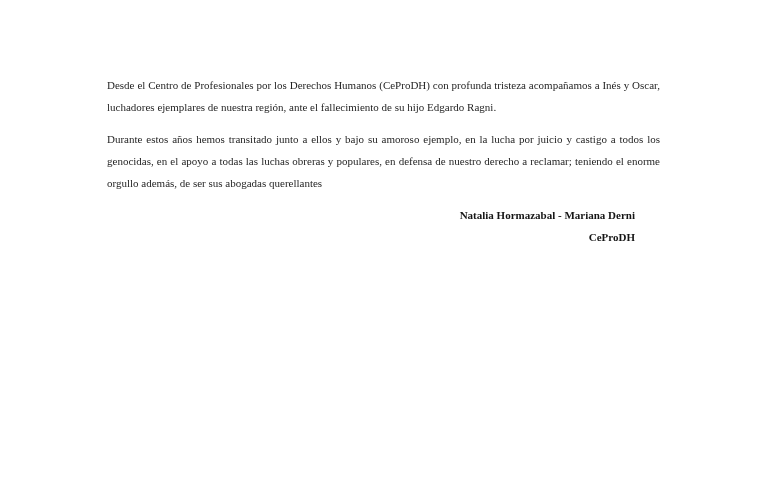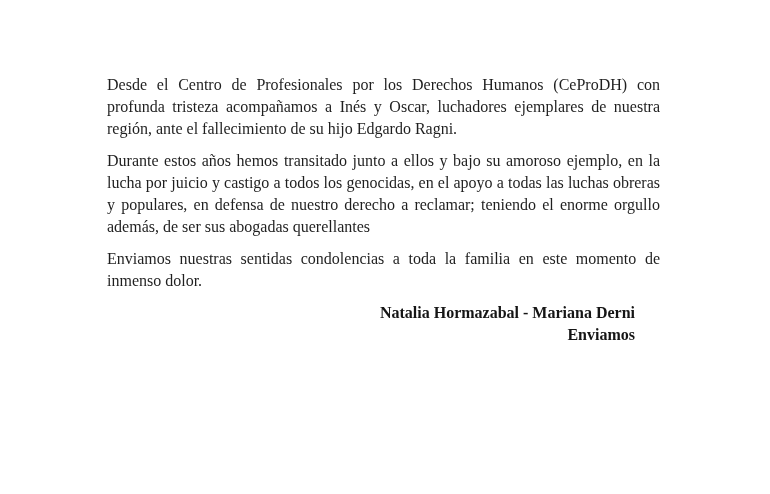--- a/index.html
+++ b/index.html
@@ -18,21 +18,21 @@
     width: 770px;
     height: 494px;
     background: #ffffff;
   }
   .letter {
     position: absolute;
     left: 107px;
     top: 74px;
     width: 553px;
     color: #1f1f1f;
-    font-size: 16px;
+    font-size: 11px;
     line-height: 22px;
     text-align: justify;
   }
   .letter p {
     margin: 0 0 10px 0;
     padding: 0;
   }
   .signature {
     margin-top: 8px;
     margin-right: 25px;
@@ -42,19 +42,18 @@
     color: #151515;
   }
 </style>
 </head>
 <body>
 
 <div class="page">
   <div class="letter">
     <p>Desde el Centro de Profesionales por los Derechos Humanos (CeProDH) con profunda tristeza acompañamos a Inés y Oscar, luchadores ejemplares de nuestra región, ante el fallecimiento de su hijo Edgardo Ragni.</p>
     <p>Durante estos años hemos transitado junto a ellos y bajo su amoroso ejemplo, en la lucha por juicio y castigo a todos los genocidas, en el apoyo a todas las luchas obreras y populares, en defensa de nuestro derecho a reclamar; teniendo el enorme orgullo además, de ser sus abogadas querellantes</p>
-    <p>Enviamos nuestras sentidas condolencias a toda la familia en este momento de inmenso dolor.</p>
     <div class="signature">
       <div>Natalia Hormazabal - Mariana Derni</div>
-      <div>Enviamos</div>
+      <div>CeProDH</div>
     </div>
   </div>
 </div>
 
 </body></html>

